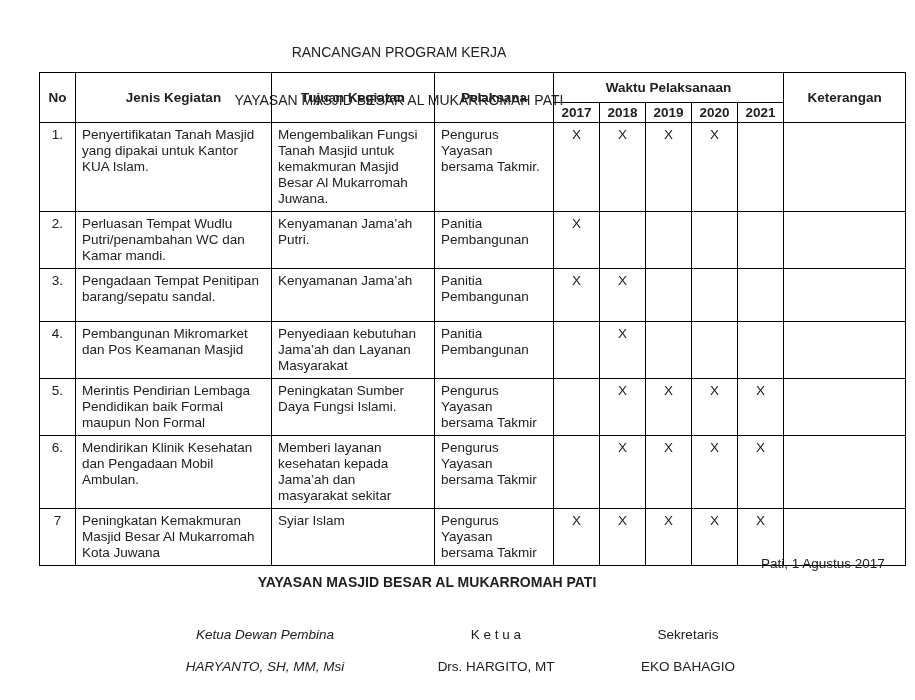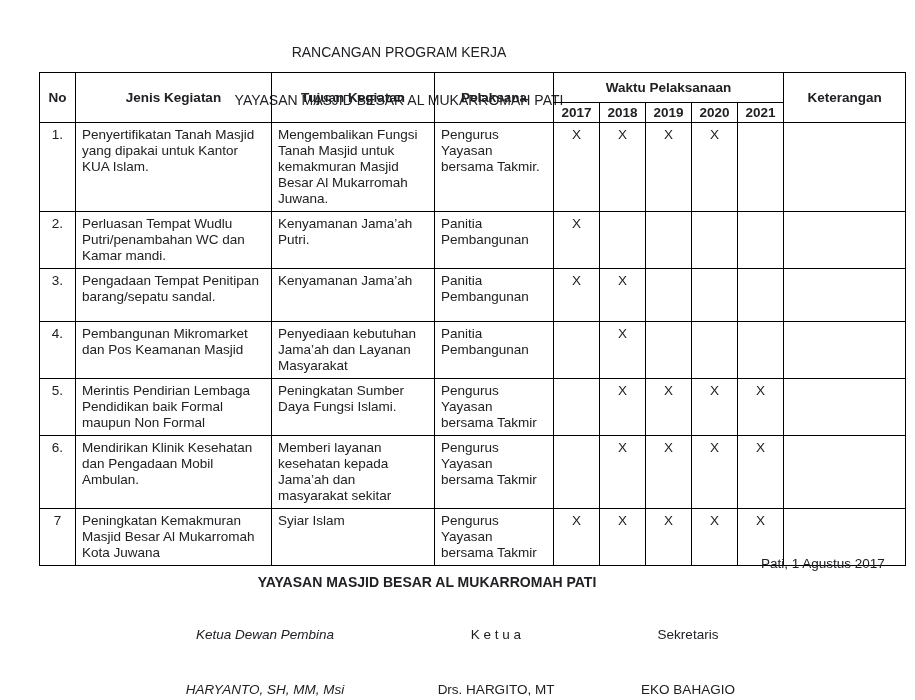--- a/index.html
+++ b/index.html
@@ -68,21 +68,21 @@
     font-size: 14px;
   }
   .sig-col {
     position: absolute;
     transform: translateX(-50%);
     text-align: center;
     font-size: 13.5px;
     white-space: nowrap;
   }
   .sig-col .sig-role { display: block; }
-  .sig-col .sig-name { display: block; margin-top: 40px; }
+  .sig-col .sig-name { display: block; margin-top: 17px; }
   .sig-1 { left: 265px; top: 627px; font-style: italic; }
   .sig-2 { left: 496px; top: 627px; }
   .sig-3 { left: 688px; top: 627px; }
 </style>
 </head>
 <body>
 
 <div class="doc-title">
   <div>RANCANGAN PROGRAM KERJA</div>
   <div>YAYASAN MASJID BESAR AL MUKARROMAH PATI</div>

